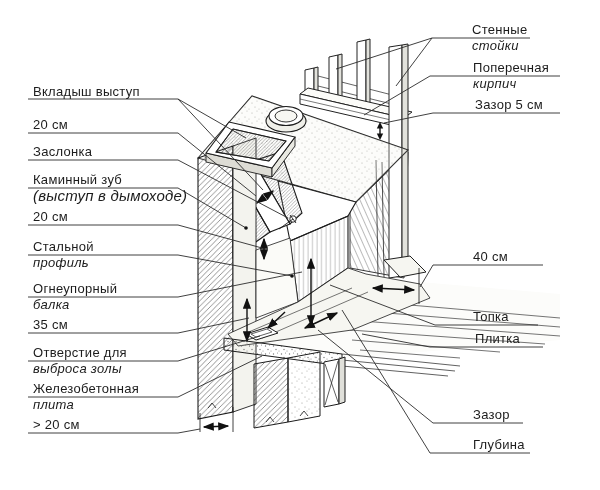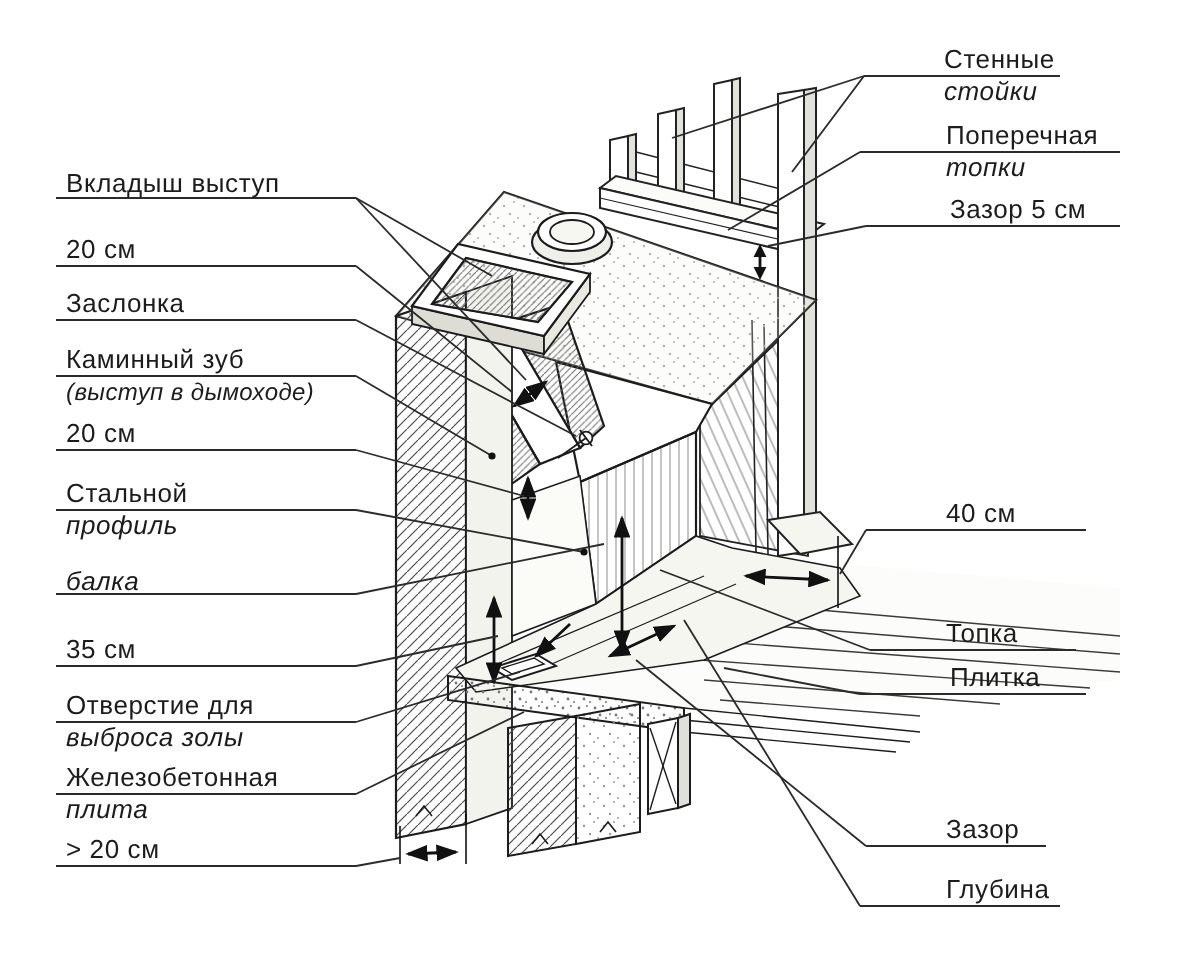--- a/index.html
+++ b/index.html
@@ -2,21 +2,21 @@
 <html><head>
 <meta charset="utf-8">
 <style>
   html,body{margin:0;padding:0;background:#fff;}
   #stage{position:relative;width:600px;height:490px;background:#ffffff;overflow:hidden;
          font-family:"Liberation Sans",sans-serif;}
   #drawing{position:absolute;left:0;top:0;}
   .lbl{position:absolute;font-size:13px;line-height:14px;color:#1c1c1c;
        letter-spacing:.3px;white-space:nowrap;}
   .lbl .l2{display:block;margin-top:2px;font-style:italic;}
-  .lbl .small{font-size:12px;letter-spacing:.2px;}
+  .lbl .small{font-size:15px;letter-spacing:.2px;}
 </style>
 </head>
 <body>
 
 <div id="stage">
 
 <svg id="drawing" width="600" height="490" viewBox="0 0 600 490">
   <defs>
     <marker id="ah" viewBox="0 0 8 6" refX="7" refY="3" markerWidth="8" markerHeight="6" orient="auto-start-reverse">
       <path d="M0,0 L8,3 L0,6 Z" fill="#111"></path>
@@ -238,28 +238,28 @@
     <path d="M430,453 L342,310"></path>
   </g>
 </svg>
 
   <div class="lbl" style="left:33px;top:85px"><span>Вкладыш выступ</span></div>
   <div class="lbl" style="left:33px;top:118px"><span>20 см</span></div>
   <div class="lbl" style="left:33px;top:145px"><span>Заслонка</span></div>
   <div class="lbl" style="left:33px;top:173px"><span>Каминный зуб</span><span class="l2 small">(выступ в дымоходе)</span></div>
   <div class="lbl" style="left:33px;top:210px"><span>20 см</span></div>
   <div class="lbl" style="left:33px;top:240px"><span>Стальной</span><span class="l2">профиль</span></div>
-  <div class="lbl" style="left:33px;top:282px"><span class="l2">балка</span></div>
+  <div class="lbl" style="left:33px;top:282px"><span>Огнеупорный</span><span class="l2">балка</span></div>
   <div class="lbl" style="left:33px;top:318px"><span>35 см</span></div>
   <div class="lbl" style="left:33px;top:346px"><span>Отверстие для</span><span class="l2">выброса золы</span></div>
   <div class="lbl" style="left:33px;top:382px"><span>Железобетонная</span><span class="l2">плита</span></div>
   <div class="lbl" style="left:33px;top:418px"><span>&gt; 20 см</span></div>
 
   <div class="lbl" style="left:472px;top:23px"><span>Стенные</span><span class="l2">стойки</span></div>
-  <div class="lbl" style="left:473px;top:61px"><span>Поперечная</span><span class="l2">топки</span></div>
+  <div class="lbl" style="left:473px;top:61px"><span>Поперечная</span><span class="l2">кирпич</span></div>
   <div class="lbl" style="left:475px;top:98px"><span>Зазор 5 см</span></div>
   <div class="lbl" style="left:473px;top:250px"><span>40 см</span></div>
   <div class="lbl" style="left:473px;top:310px"><span>Топка</span></div>
   <div class="lbl" style="left:475px;top:332px"><span>Плитка</span></div>
   <div class="lbl" style="left:473px;top:408px"><span>Зазор</span></div>
   <div class="lbl" style="left:473px;top:438px"><span>Глубина</span></div>
 
 </div>
 
 </body></html>

